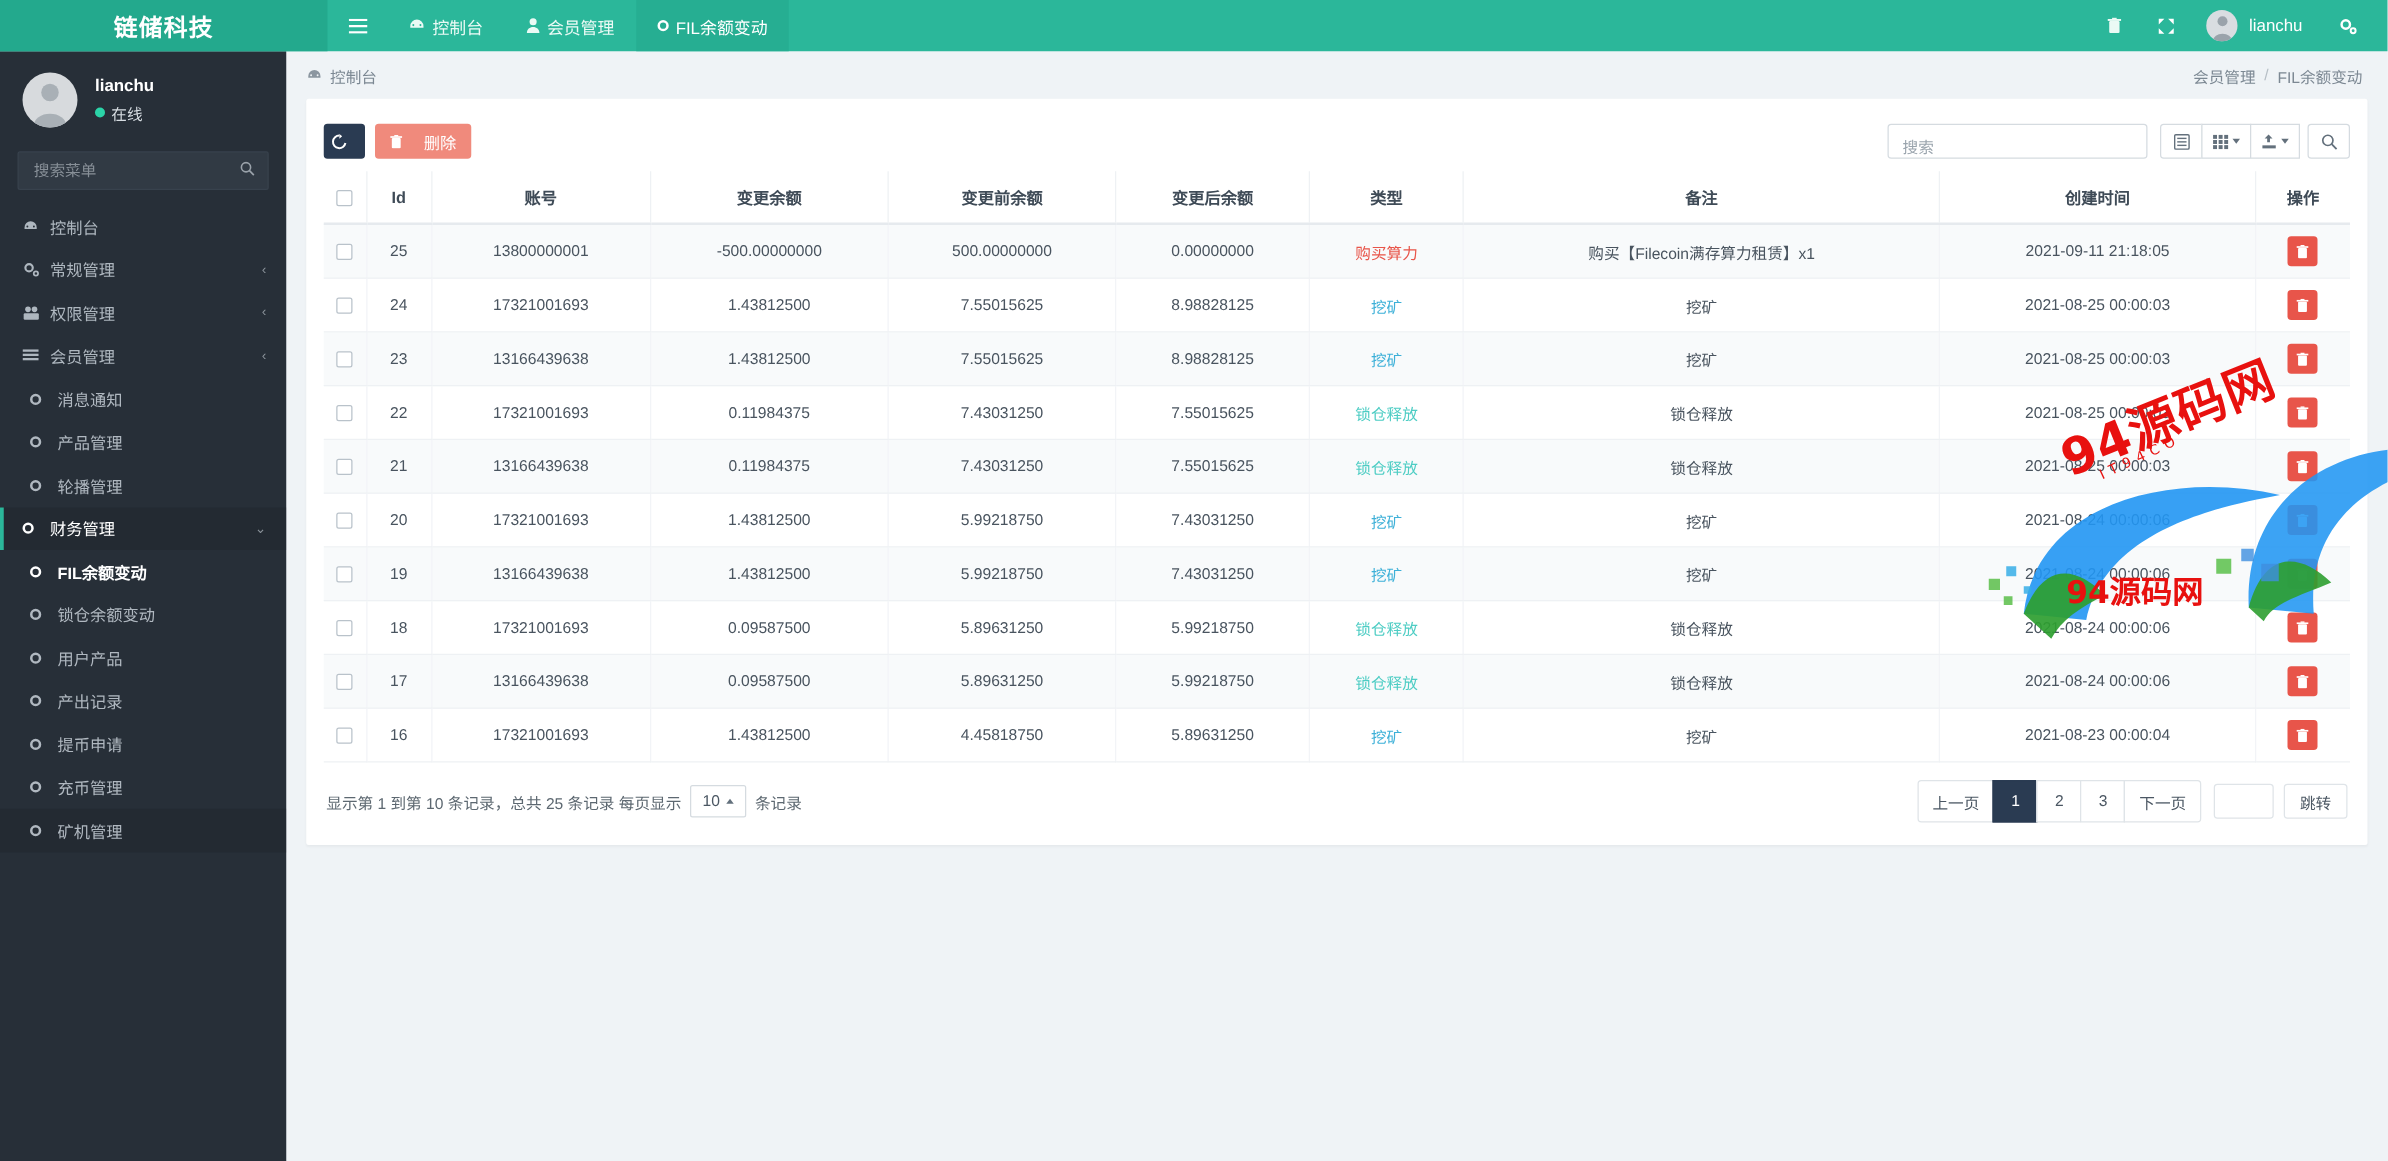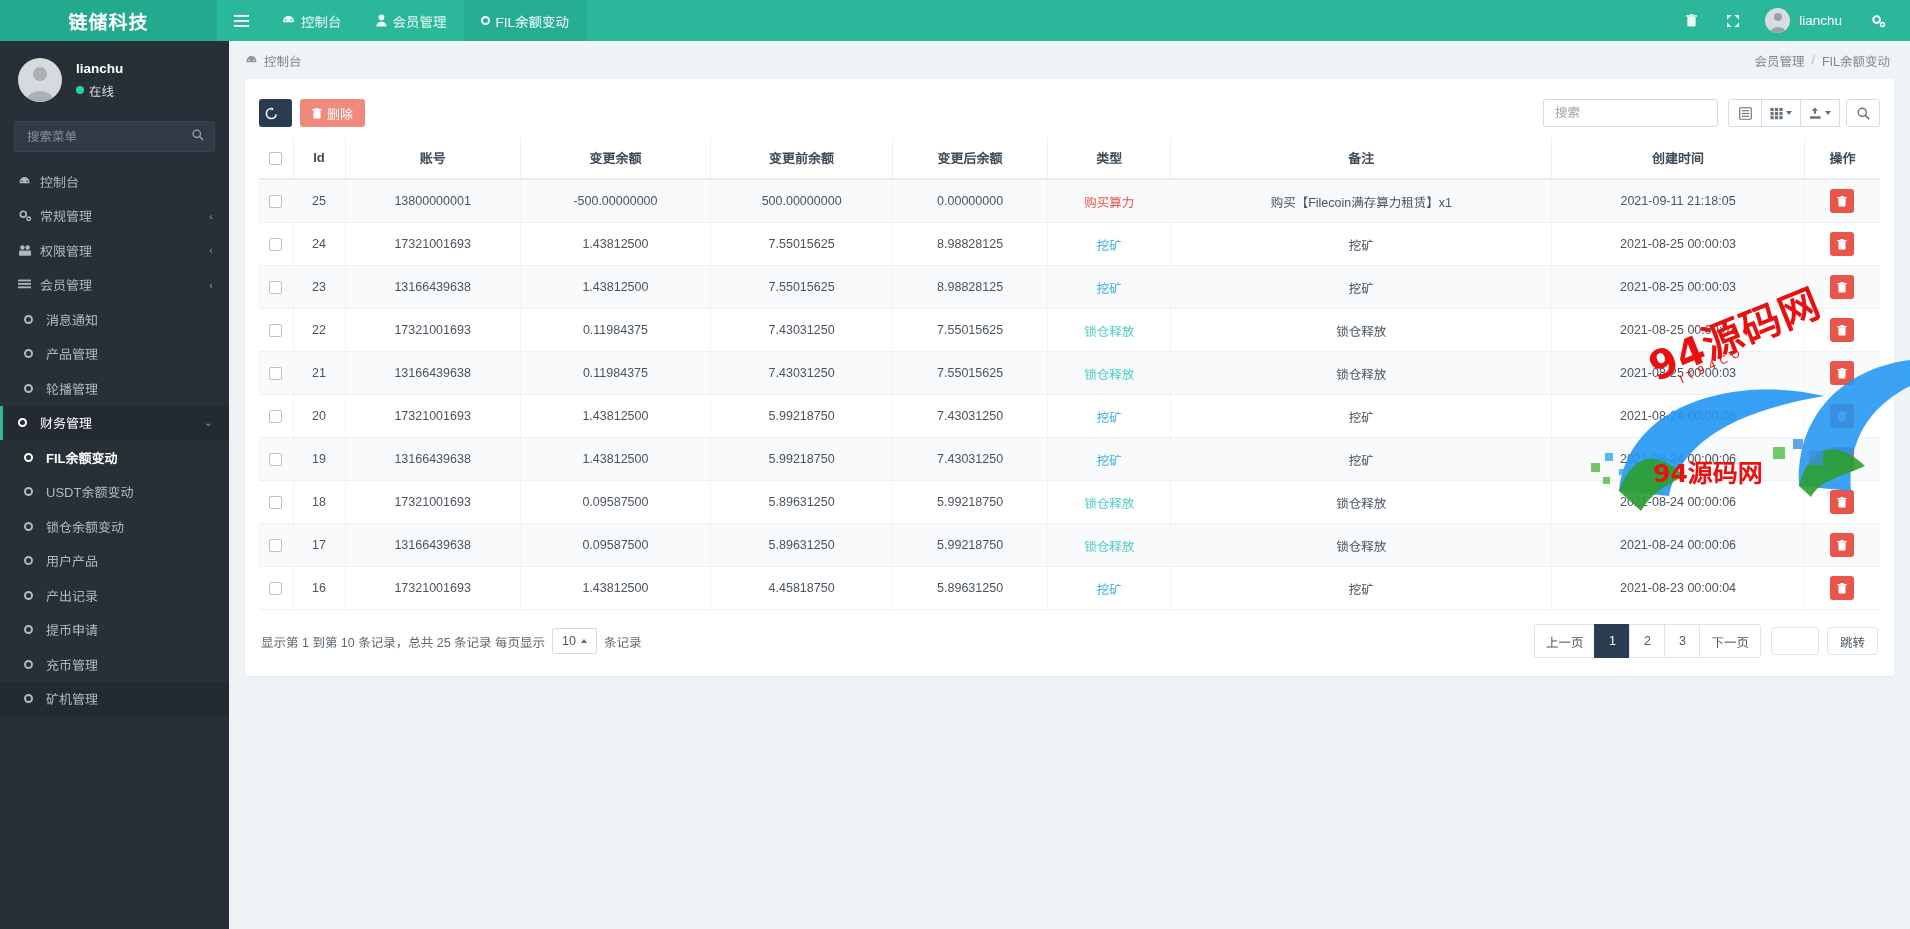--- a/index.html
+++ b/index.html
@@ -16,21 +16,21 @@
 
   
   .navbar {
     position: absolute; top: 0; left: 0;
     width: 1910px; height: 41px;
     background: #2bb79a;
     display: flex; align-items: stretch;
     z-index: 30;
   }
   .brand {
-    width: 217px; height: 41px;
+    width: 262px; height: 41px;
     background: #23a98d;
     display: flex; align-items: center; justify-content: center;
     color: #ffffff; font-size: 19px; font-weight: bold;
     letter-spacing: 1px;
     flex: none;
   }
   .nav-left { display: flex; align-items: stretch; }
   .nav-toggle {
     width: 48px; display: flex; align-items: center; justify-content: center;
     color: #ffffff; font-size: 17px; cursor: pointer;
@@ -170,30 +170,30 @@
     padding: 14px 14px 0 14px;
     position: relative;
   }
 
   .toolbar { display: flex; align-items: center; height: 40px; }
   .btn {
     border: none; border-radius: 3px; cursor: pointer;
     font-size: 13px; color: #fff;
     font-family: "Liberation Sans", "DejaVu Sans", sans-serif;
     display: inline-flex; align-items: center; justify-content: flex-start;
-    gap: 5px;
+    gap: 17px;
   }
   .btn-refresh { background: #2a3b52; width: 33px; height: 28px; font-size: 14px; }
   .btn-delete { background: #f08a7c; height: 28px; padding: 0 12px; margin-left: 8px; }
 
   .toolbar-right { margin-left: auto; display: flex; align-items: center; }
   .search-box {
-    width: 175px; height: 28px;
+    width: 208px; height: 28px;
     border: 1px solid #d5dbe0; border-radius: 3px;
-    display: flex; align-items: center; padding: 0 9px;
+    display: flex; align-items: flex-end; padding: 0 9px;
     background: #fff;
     margin-left: 35px;
   }
   .search-box input {
     width: 100%; border: none; outline: none; font-size: 12.5px;
     color: #5a6672; background: transparent;
     font-family: "Liberation Sans", "DejaVu Sans", sans-serif;
   }
   .search-box input::placeholder { color: #9aa4ad; }
   .tbtn-group { display: flex; margin-left: 10px; }
@@ -462,26 +462,20 @@
           <span class="ring"></span>
         </span>
         <span class="mi-label">财务管理</span>
         <span class="mi-arrow">⌄</span>
       </li>
       <li class="menu-item sub active">
         <span class="mi-icon">
           <span class="ring"></span>
         </span>
         <span class="mi-label">FIL余额变动</span>
-      </li>
-      <li class="menu-item sub">
-        <span class="mi-icon">
-          <span class="ring"></span>
-        </span>
-        <span class="mi-label">USDT余额变动</span>
       </li>
       <li class="menu-item sub">
         <span class="mi-icon">
           <span class="ring"></span>
         </span>
         <span class="mi-label">锁仓余额变动</span>
       </li>
       <li class="menu-item sub">
         <span class="mi-icon">
           <span class="ring"></span>

